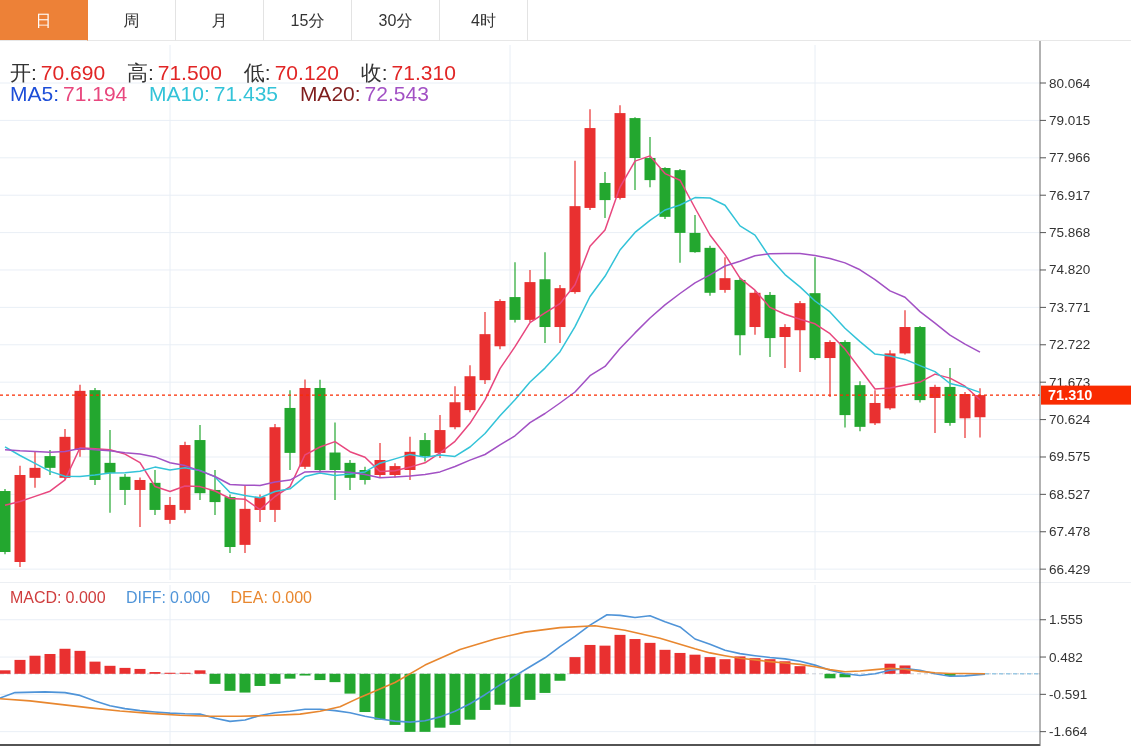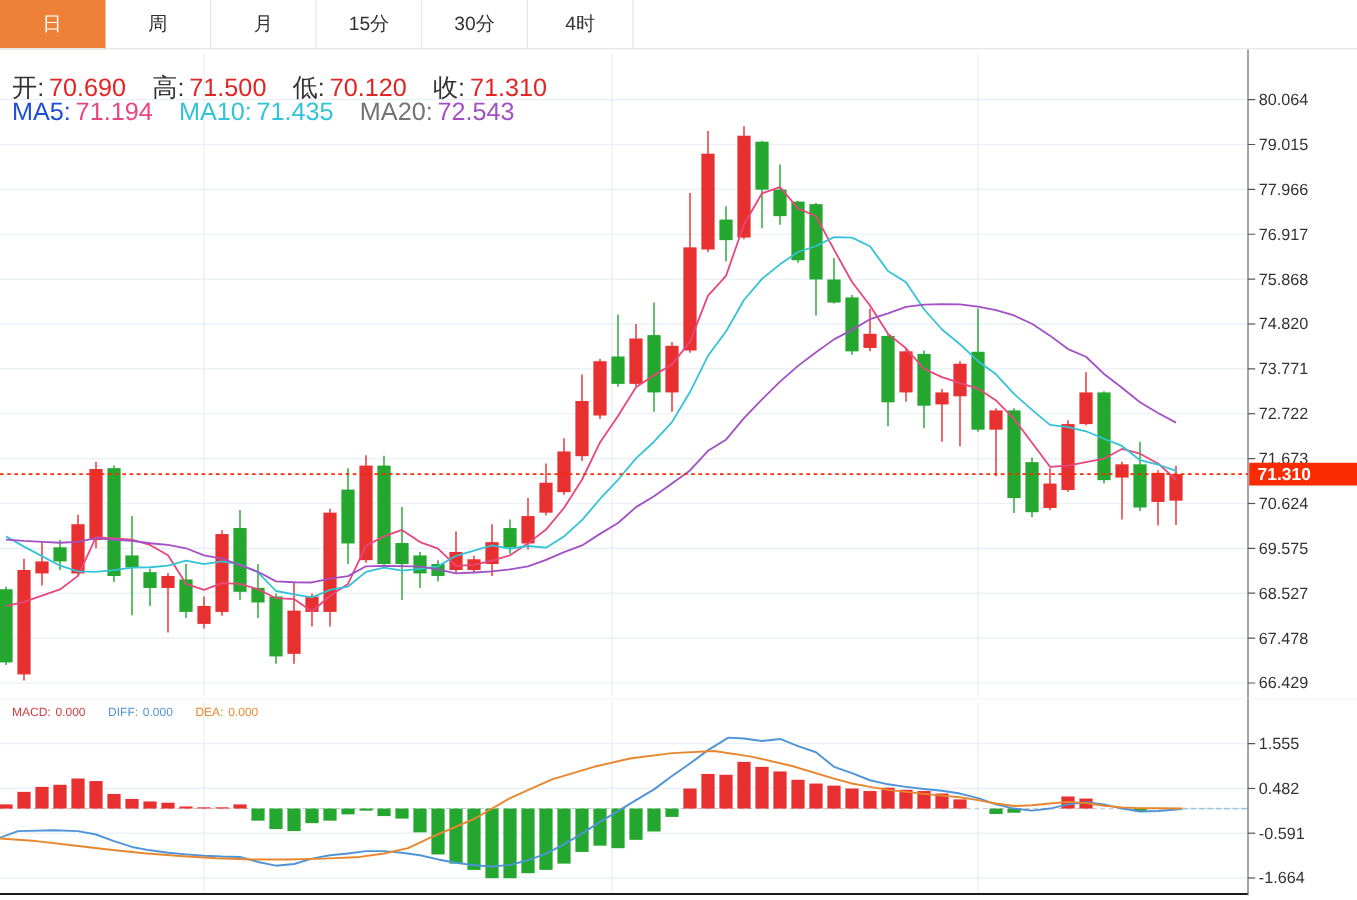--- a/index.html
+++ b/index.html
@@ -32,24 +32,24 @@
 <div class="overlay" style="left:10px;top:59px">
   <span style="color:#333">开:</span><span class="g" style="color:#e12525">70.690</span>
   <span style="color:#333">高:</span><span class="g" style="color:#e12525">71.500</span>
   <span style="color:#333">低:</span><span class="g" style="color:#e12525">70.120</span>
   <span style="color:#333">收:</span><span style="color:#e12525">71.310</span>
 </div>
 
 <div class="overlay" style="left:10px;top:82px">
   <span style="color:#1d4ed8">MA5:</span><span class="g" style="color:#e8477e">71.194</span>
   <span style="color:#33c3d8">MA10:</span><span class="g" style="color:#33c3d8">71.435</span>
-  <span style="color:#737373">MA20:</span><span style="color:#a251c4">72.543</span>
+  <span style="color:#7f1d1d">MA20:</span><span style="color:#a251c4">72.543</span>
 </div>
 
-<div class="overlay" style="left:10px;top:589px;font-size:10px">
+<div class="overlay" style="left:10px;top:589px;font-size:16px">
   <span style="color:#cf3d3d">MACD:</span><span class="g" style="color:#cf3d3d">0.000</span>
   <span style="color:#4f94d8">DIFF:</span><span class="g" style="color:#4f94d8">0.000</span>
   <span style="color:#e8872f">DEA:</span><span style="color:#e8872f">0.000</span>
 </div>
 
 <svg id="main-svg" width="1131" height="541" viewBox="0 41 1131 541" style="top:41px">
     <line x1="0" y1="83" x2="1040" y2="83" stroke="#e9eff6" stroke-width="1"></line>
     <line x1="0" y1="120.40209499999973" x2="1040" y2="120.40209499999973" stroke="#e9eff6" stroke-width="1"></line>
     <line x1="0" y1="157.80418999999995" x2="1040" y2="157.80418999999995" stroke="#e9eff6" stroke-width="1"></line>
     <line x1="0" y1="195.2062849999997" x2="1040" y2="195.2062849999997" stroke="#e9eff6" stroke-width="1"></line>

